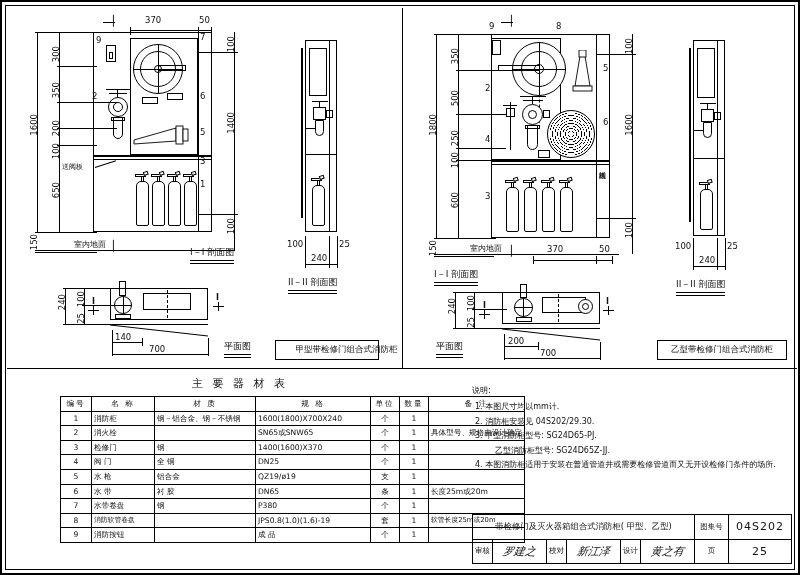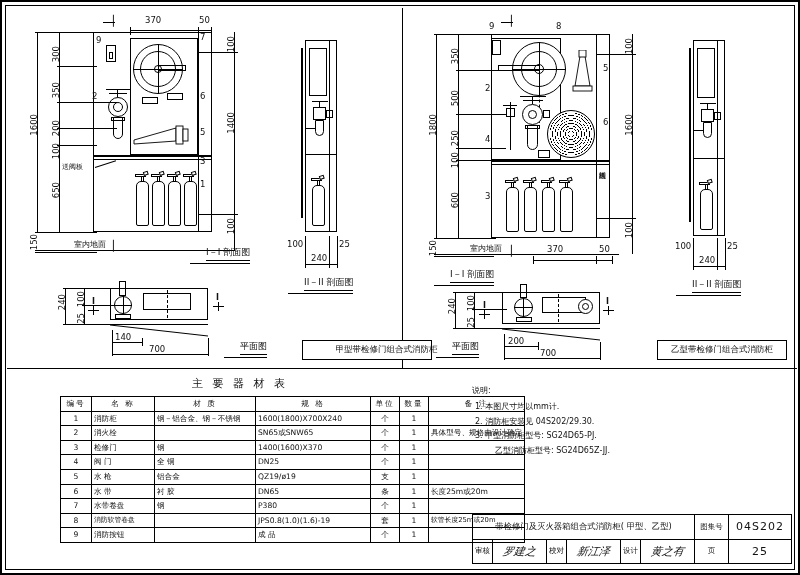--- a/index.html
+++ b/index.html
@@ -30,21 +30,21 @@
   .hline{position:absolute;height:0;border-top:1px solid #000;}
   .vline{position:absolute;width:0;border-left:1px solid #000;}
   .box{position:absolute;border:1px solid #000;box-sizing:border-box;}
   .box2{position:absolute;border:1.6px solid #000;box-sizing:border-box;}
   .caption{
     position:absolute;border:1px solid #000;box-sizing:border-box;
     font-size:8.5px;display:flex;align-items:center;justify-content:center;
     padding:2px 6px;white-space:nowrap;background:#fff;
   }
   .secttitle{position:absolute;font-size:9px;white-space:nowrap;text-align:center;}
-  .secttitle .ul{display:block;border-bottom:1px solid #000;padding-bottom:1px;margin-left:16px;}
+  .secttitle .ul{display:block;border-bottom:1px solid #000;padding-bottom:1px;}
   .secttitle .ul2{display:block;border-bottom:1px solid #000;margin-top:1px;height:1px;}
 
   
   .ext{position:absolute;}
   .ext .body{position:absolute;left:0;top:7px;width:100%;height:calc(100% - 7px);
     border:1px solid #000;border-radius:5px 5px 2px 2px;background:#fff;box-sizing:border-box;}
   .ext .neck{position:absolute;left:35%;top:2px;width:30%;height:7px;border:1px solid #000;
     border-bottom:none;background:#fff;box-sizing:border-box;}
   .ext .handle{position:absolute;left:-8%;top:0px;width:85%;height:3px;border:1px solid #000;
     background:#fff;box-sizing:border-box;}
@@ -296,21 +296,21 @@
 <div class="hline" style="left:303px;top:262px;width:32px;"></div>
 <div class="vline" style="left:303px;top:234px;height:32px;"></div>
 <div class="vline" style="left:327px;top:234px;height:32px;"></div>
 <div class="vline" style="left:335px;top:234px;height:32px;"></div>
 
 <div class="secttitle" style="left:286px;top:274px;">
   <span class="ul">II－II 剖面图</span>
       <span class="ul2"></span>
 </div>
 
-<div class="caption" style="left:300px;top:338px;width:130px;height:20px;padding-left:45px;">甲型带检修门组合式消防柜</div>
+<div class="caption" style="left:273px;top:338px;width:104px;height:20px;padding-left:45px;">甲型带检修门组合式消防柜</div>
 
 <div class="lbl" style="left:508px;top:14px;font-size:10px;">⎢</div>
 <div class="hline" style="left:499px;top:20px;width:12px;"></div>
 
 <div class="box2" style="left:489px;top:32px;width:119px;height:204px;"></div>
 <div class="box" style="left:489px;top:36px;width:70px;height:122px;"></div>
 <div class="hline" style="left:490px;top:158px;width:117px;border-top-width:2px;"></div>
 <div class="hline" style="left:490px;top:162px;width:117px;"></div>
 <div class="vline" style="left:594px;top:32px;height:204px;"></div>
 
@@ -604,20 +604,21 @@
     </tbody>
   </table>
 </div>
 
 <div class="notes" style="left:470px;top:382px;width:320px;">
   <div class="nh">说明:</div>
   <div class="ni" style="padding-left:14px;">1. 本图尺寸均以mm计.</div>
   <div class="ni" style="padding-left:14px;">2. 消防柜安装见 04S202/29.30.</div>
   <div class="ni" style="padding-left:14px;">3. 甲型消防柜型号: SG24D65-PJ.</div>
   <div class="nsub" style="padding-left:23px;">乙型消防柜型号: SG24D65Z-JJ.</div>
+  <div class="ni" style="padding-left:14px;">4. 本图消防柜适用于安装在普通管道井或需要检修管道而又无开设检修门条件的场所.</div>
 </div>
 
 <div class="tb" style="left:470px;top:512px;width:320px;height:50px;">
   <div class="tb-row top">
     <div class="tb-c tb-main" style="font-size:8.4px;">带检修门及灭火器箱组合式消防柜( 甲型、乙型)</div>
     <div class="tb-c tb-key" style="font-size:7.5px;">图集号</div>
     <div class="tb-c tb-val" style="font-size:11px;">04S202</div>
   </div>
   <div class="tb-row">
     <div class="tb-c tb-lab">审核</div>

